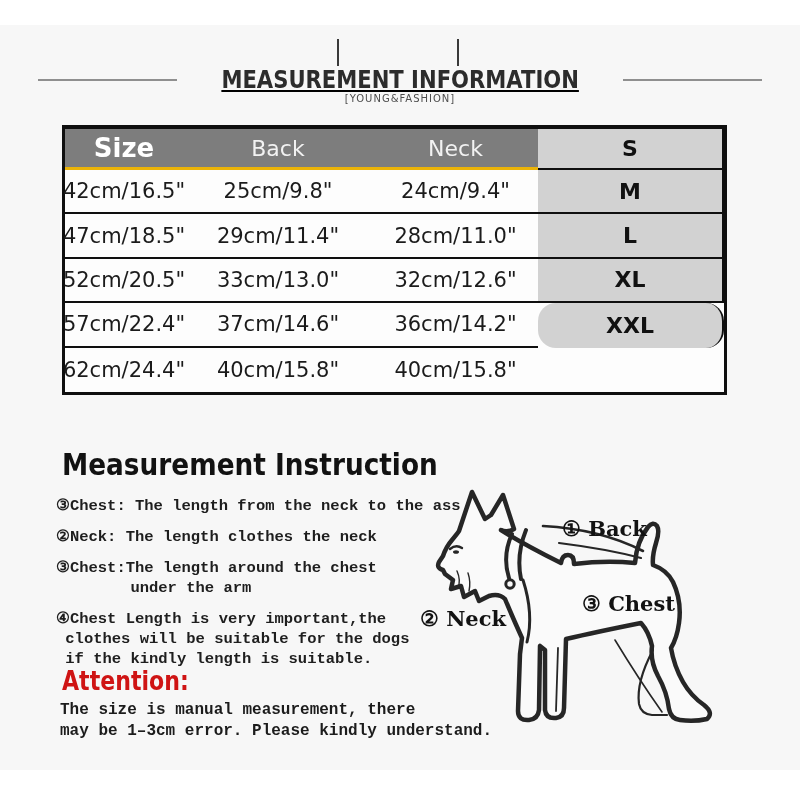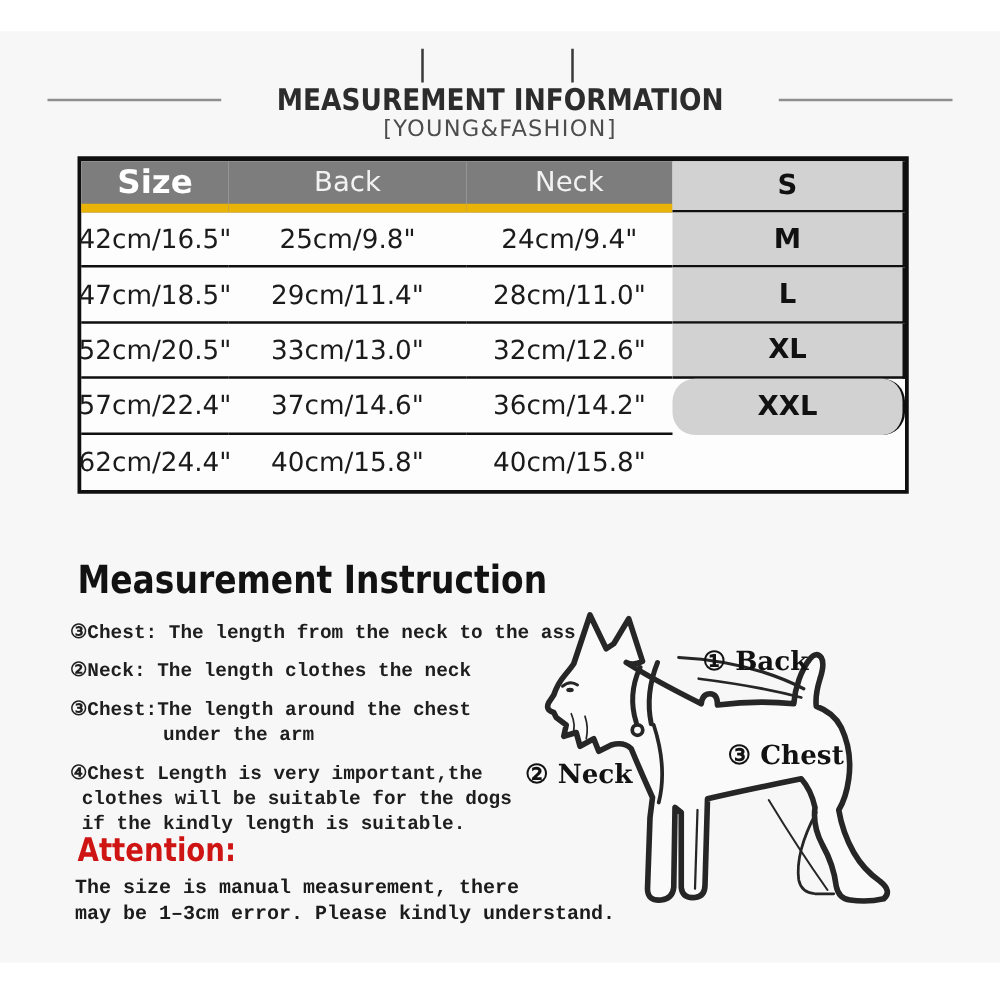--- a/index.html
+++ b/index.html
@@ -6,33 +6,33 @@
   body{width:800px;height:800px;background:#ffffff;font-family:"DejaVu Sans","Liberation Sans",sans-serif;}
   .page{position:relative;width:800px;height:800px;overflow:hidden;background:#ffffff;}
   .sheet{position:absolute;left:0;top:25px;width:800px;height:745px;background:#f7f7f7;}
 
   
   .tick{position:absolute;width:2px;height:27px;background:#3a3a3a;top:39px;}
   .tick.t1{left:337px;}
   .tick.t2{left:457px;}
 
   
-  .title-row{position:absolute;left:38px;top:66px;width:724px;display:flex;align-items:center;gap:20px;}
+  .title-row{position:absolute;left:38px;top:66px;width:724px;display:flex;align-items:center;gap:20px;text-decoration:underline;}
   .title-line{flex:1;height:2px;background:#8f8f8f;}
   .title-text{display:inline-block;transform:scaleX(.88);font-weight:bold;font-size:24px;color:#2c2c2c;letter-spacing:0px;white-space:nowrap;}
-  .subtitle{position:absolute;left:0;top:93px;width:800px;text-align:center;font-size:18px;letter-spacing:1px;color:#4d4d4d;}
+  .subtitle{position:absolute;left:0;top:93px;width:800px;text-align:center;font-size:10px;letter-spacing:1px;color:#4d4d4d;}
 
   
   .tbl{position:absolute;left:62px;top:125px;width:665px;height:270px;display:grid;
        grid-template-columns:118px 190px 165px 1fr;grid-template-rows:41px repeat(5,1fr);
        border:3px solid #0f0f0f;border-top-width:4px;background:#fdfdfd;box-sizing:border-box;}
   .cell{display:flex;align-items:center;justify-content:center;border-bottom:2px solid #0f0f0f;
         font-size:21px;color:#1b1b1b;}
   .cell.last{border-bottom:none;border-radius:18px;}
-  .hc{background:#7d7d7d;color:#f2f2f2;font-size:22px;border-bottom:7px solid #eab308;}
+  .hc{background:#7d7d7d;color:#f2f2f2;font-size:22px;border-bottom:3px solid #eab308;}
   .hc.first{font-weight:bold;font-size:26px;color:#ffffff;}
   .sz{background:#d2d2d2;border-right:2px solid #0f0f0f;font-weight:600;font-size:22px;color:#111;}
 
   
   .mi-heading{position:absolute;left:62px;top:446px;font-weight:bold;font-size:31px;color:#121212;
               transform:scaleX(.85);transform-origin:left center;white-space:nowrap;}
   .instructions{position:absolute;left:56px;top:496px;width:430px;}
   .instr-item{white-space:pre;font-family:"Liberation Mono","DejaVu Sans Mono",monospace;
               font-weight:700;font-size:15.5px;line-height:20px;color:#1e1e1e;margin-bottom:11px;}
   .attention-label{position:absolute;left:62px;top:666px;font-weight:bold;font-size:26px;color:#cf1414;

